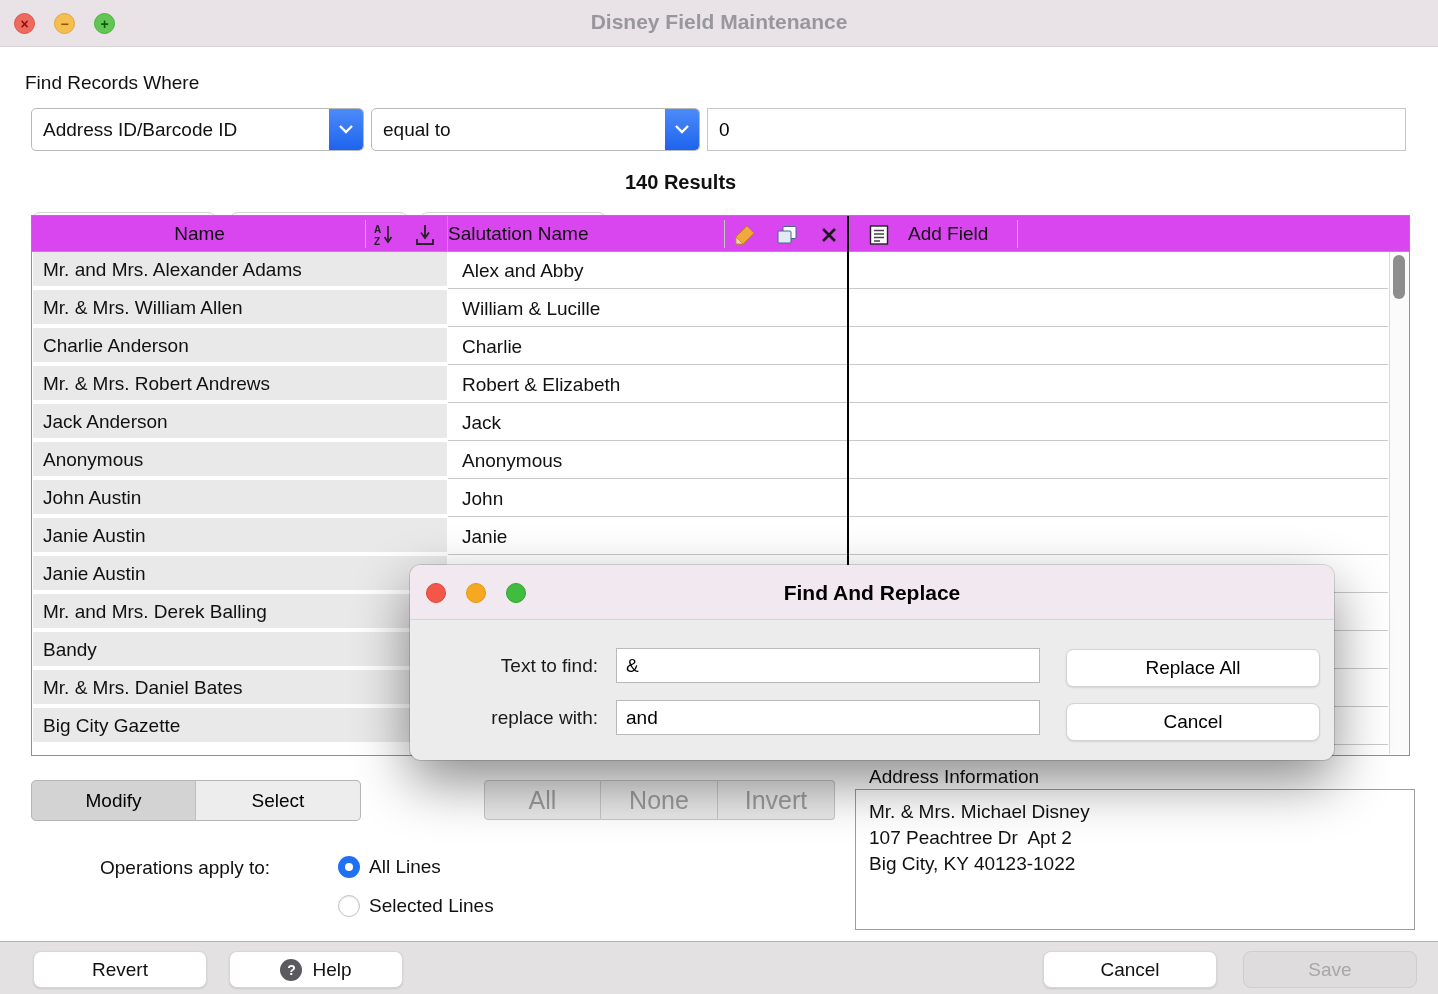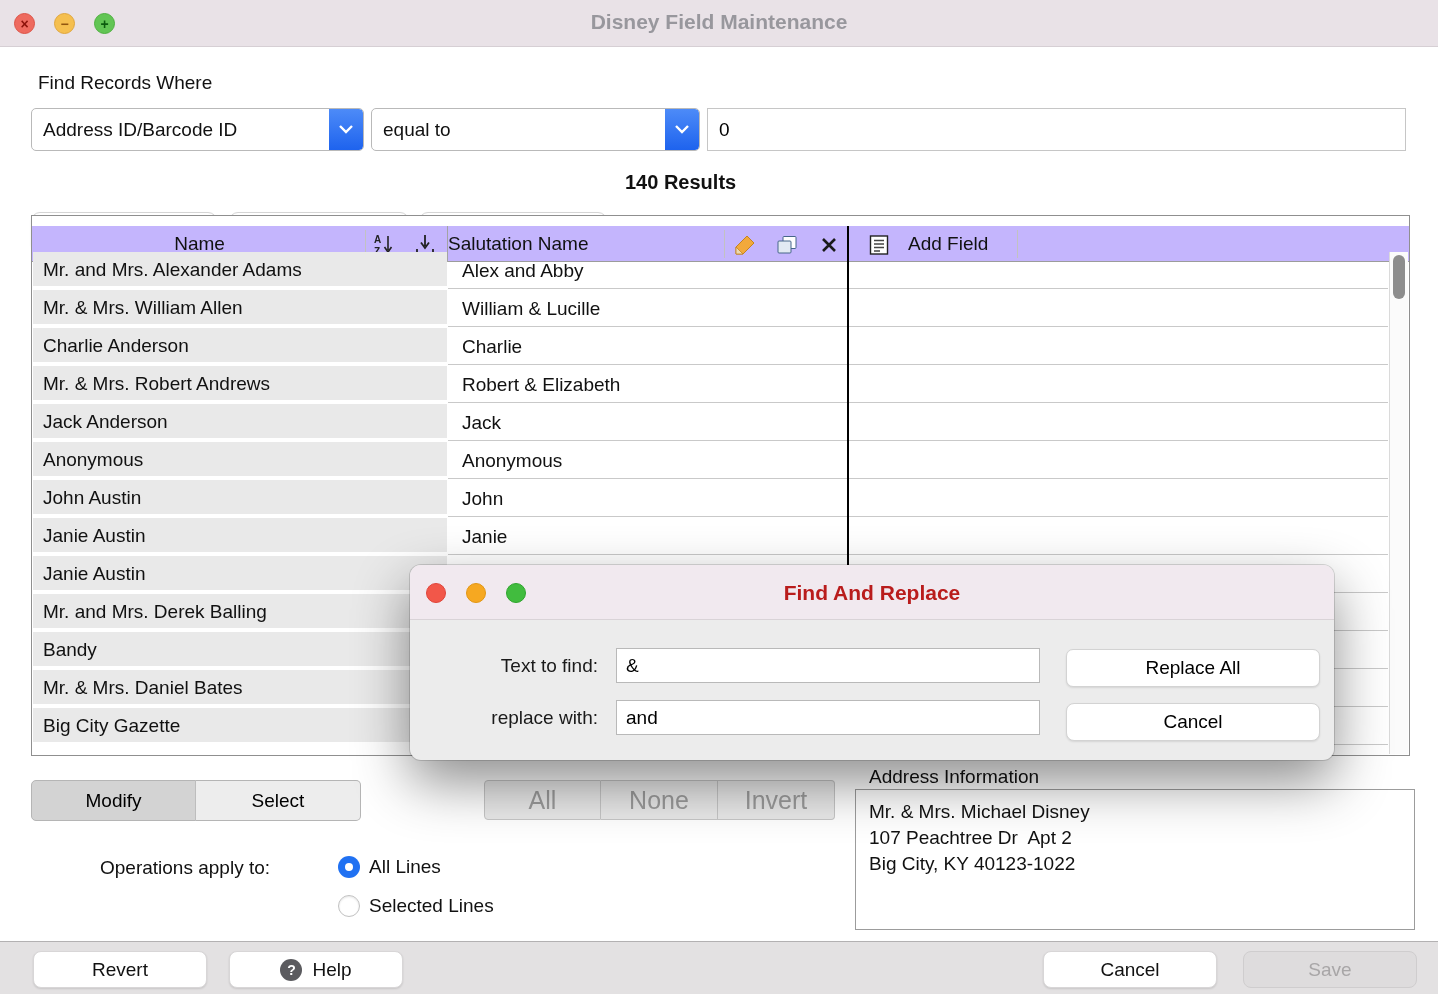--- a/index.html
+++ b/index.html
@@ -9,55 +9,55 @@
 
   
   .titlebar { position:absolute; left:0; top:0; width:1438px; height:47px; background:#e9e2e7; border-bottom:1px solid #d6cfd4; }
   .win-title { position:absolute; left:0; right:0; top:10px; text-align:center; font-size:21px; font-weight:bold; color:#98979d; }
   .light { position:absolute; top:13px; width:21px; height:21px; border-radius:50%; display:flex; align-items:center; justify-content:center; font-size:14px; font-weight:bold; line-height:1; }
   .light-red { left:14px; background:#ee6a5f; border:1px solid #dd5347; color:#8c120a; }
   .light-yellow { left:54px; background:#f5bf4f; border:1px solid #e0a63c; color:#92560f; }
   .light-green { left:94px; background:#62c554; border:1px solid #4eb03f; color:#0c5c0e; }
 
   
-  .find-label { position:absolute; left:38px; top:72px; font-size:19px; }
+  .find-label { position:absolute; left:25px; top:72px; font-size:19px; }
   .dropdown { position:absolute; top:108px; height:43px; background:#fff; border:1px solid #b9b9b9; border-radius:5px; display:flex; align-items:center; overflow:hidden; }
   .dd-field { left:31px; width:333px; }
   .dd-op { left:371px; width:329px; }
   .dd-label { flex:1; padding-left:11px; font-size:19px; white-space:nowrap; }
   .dd-btn { width:34px; height:100%; background:linear-gradient(#4d8bf8,#1e63ee); display:flex; align-items:center; justify-content:center; border-radius:0 4px 4px 0; }
   .value-input { position:absolute; left:707px; top:108px; width:699px; height:43px; border:1px solid #c6c6c6; font-size:19px; padding-left:11px; font-family:inherit; background:#fff; }
 
   .btn { background:#fff; border:1px solid #d5d5d5; border-radius:9px; font-size:19px; box-shadow:0 1px 2px rgba(0,0,0,.10); color:#111;margin-top:48px; }
   .btn-find { position:absolute; left:31px; top:164px; width:186px; height:40px; }
   .btn-advanced { position:absolute; left:229px; top:164px; width:180px; height:40px; }
   .btn-showall { position:absolute; left:419px; top:164px; width:188px; height:40px; }
   .results { position:absolute; left:625px; top:171px; font-size:20px; font-weight:600; }
 
   
   .table { position:absolute; left:31px; top:215px; width:1379px; height:541px; border:1px solid #8f8f8f; background:#fff; }
-  .thead { position:absolute; left:0; top:10px; width:100%; height:36px; background:#c4b5fd; border-bottom:1px solid #9c9c9c; }
+  .thead { position:absolute; left:0; top:0; width:100%; height:36px; background:#d946ef; border-bottom:1px solid #9c9c9c; }
   .th-name { position:absolute; left:0; top:0; width:335px; height:36px; line-height:36px; text-align:center; font-size:19px; }
   .th-sal { position:absolute; left:416px; top:0; width:276px; height:33px; line-height:36px; text-align:left; font-size:19px; }
   .th-addfield { position:absolute; left:876px; top:0; height:36px; line-height:36px; font-size:19px; }
   .hsep { position:absolute; top:4px; height:28px; width:1px; background:#c2c2c2; }
   .colsep { position:absolute; left:415px; top:0; width:1px; height:36px; background:#a3a3a3; }
   .hicon { position:absolute; top:6px; width:26px; height:26px; display:flex; align-items:center; justify-content:center; }
   .black-line { position:absolute; left:815px; top:2px; bottom:2px; width:2px; background:#000; }
   .tbody { position:absolute; left:0; top:36px; right:0; bottom:0; overflow:hidden; }
   .trow { position:relative; height:38px; }
   .cell-name { position:absolute; left:1px; top:0; width:414px; height:36px; background:#e9e9e9; line-height:36px; padding-left:10px; font-size:19px; border-bottom:2px solid #fff; white-space:nowrap; overflow:hidden; }
   .cell-sal { position:absolute; left:416px; top:0; right:21px; height:37px; line-height:37px; padding-left:14px; font-size:19px; border-bottom:1px solid #c9c9c9; white-space:nowrap; overflow:hidden; }
   .scrollbar { position:absolute; right:1px; top:36px; bottom:1px; width:19px; background:#fbfbfb; border-left:1px solid #dadada; }
   .thumb { position:absolute; left:3px; top:3px; width:12px; height:44px; background:#8d8d8d; border-radius:6px; }
 
   
   .dialog { position:absolute; left:410px; top:565px; width:924px; height:195px; border-radius:11px; background:#ececec; box-shadow:0 22px 55px rgba(0,0,0,.45), 0 0 0 1px rgba(0,0,0,.14); z-index:50; }
   .dlg-titlebar { position:absolute; left:0; top:0; width:100%; height:55px; background:#f1e9ef; border-radius:11px 11px 0 0; border-bottom:1px solid #d9d3d7; }
-  .dlg-title { line-height:55px; text-align:center; font-size:21px; font-weight:bold; color:#b91c1c; }
+  .dlg-title { line-height:55px; text-align:center; font-size:21px; font-weight:bold; color:#000000; }
   .dlg-light { position:absolute; top:18px; width:20px; height:20px; border-radius:50%; }
   .dlg-red { left:16px; background:#f25749; border:1px solid #e0443a; }
   .dlg-yellow { left:56px; background:#f6a821; border:1px solid #e29613; }
   .dlg-green { left:96px; background:#41bc3e; border:1px solid #2fa52e; }
   .dlg-label { position:absolute; left:0; width:188px; height:35px; line-height:35px; text-align:right; font-size:19px; color:#1a1a1a; }
   .dlg-label-find { top:83px; }
   .dlg-label-replace { top:135px; }
   .dlg-input { position:absolute; left:206px; width:424px; height:35px; border:1px solid #b9b9b9; background:#fff; font-size:19px; padding-left:9px; font-family:inherit; }
   .dlg-input-find { top:83px; }
   .dlg-input-replace { top:135px; }

